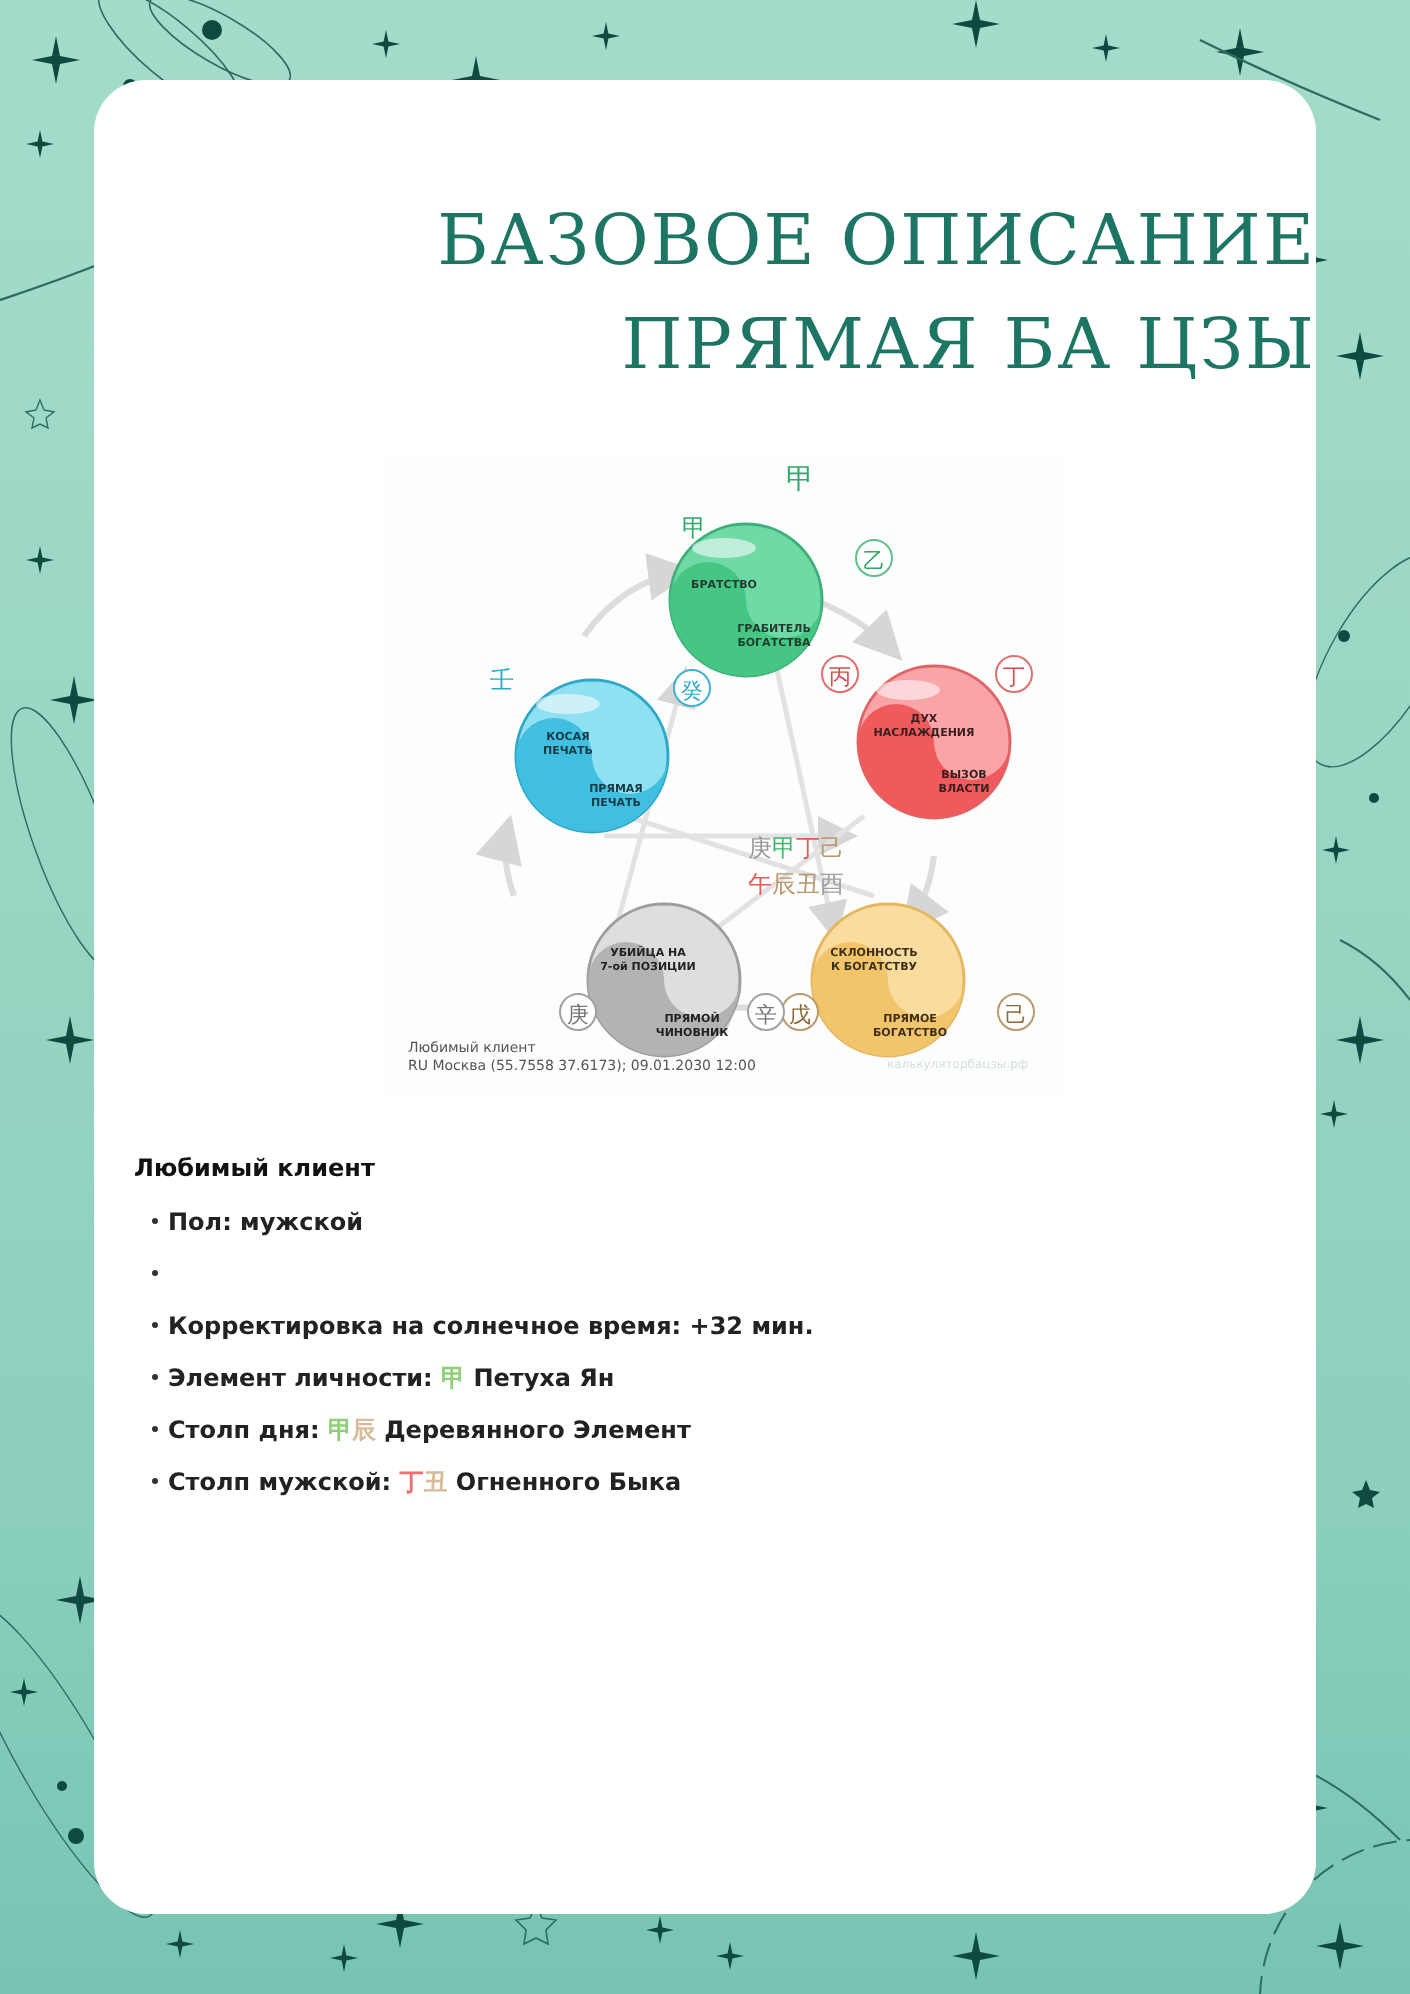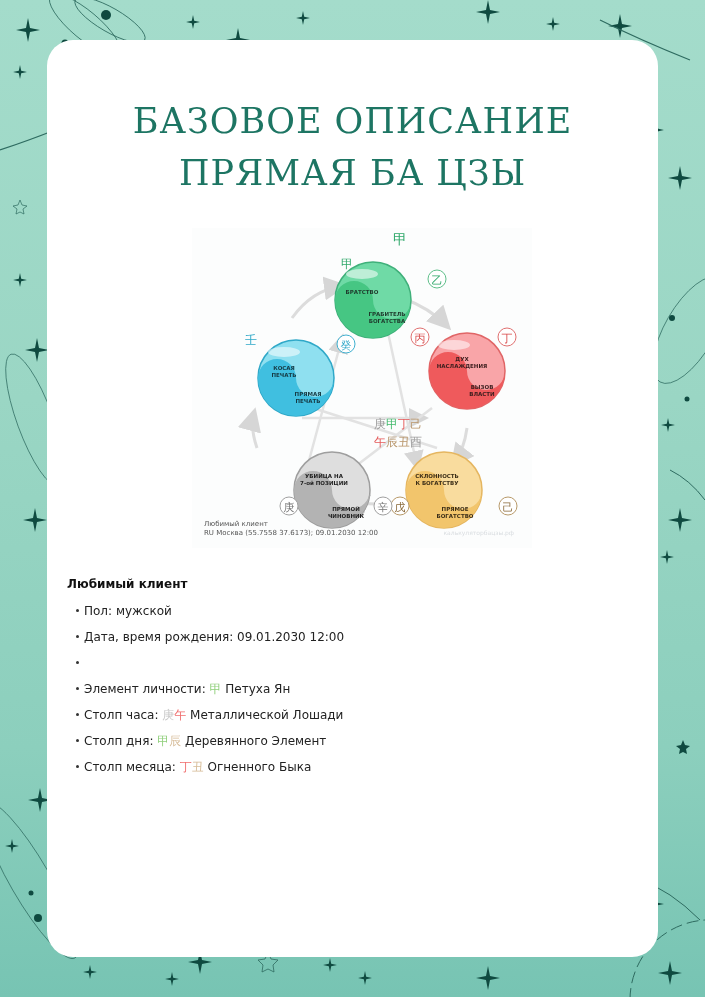--- a/index.html
+++ b/index.html
@@ -7,38 +7,38 @@
     width:705px; height:997px; position:relative; overflow:hidden;
     background: linear-gradient(180deg, #a4dccb 0%, #9ad6c4 40%, #8ccfbd 75%, #77c4b3 100%);
     font-family: "DejaVu Sans", "Liberation Sans", sans-serif;
   }
   .frame-deco { position:absolute; left:0; top:0; width:705px; height:997px; pointer-events:none; }
   .card {
     position:absolute; left:47px; top:40px; width:611px; height:917px;
     background:#ffffff; border-radius:26px;
   }
   .title {
-    position:absolute; left:0; top:55px; width:611px; text-align:center;
+    position:absolute; left:0; top:55px; width:611px; text-align:right;
     color:#1d7563; font-family:"DejaVu Serif","Liberation Serif",serif;
     font-size:35px; line-height:52px; letter-spacing:1px; font-weight:normal;
   }
   .diagram {
     position:absolute; left:145px; top:188px; width:340px; height:320px;
     background:#fcfdfd;
   }
   .diagram svg { position:absolute; left:0; top:0; }
   .caption {
     position:absolute; left:12px; top:292px; font-size:7px; line-height:9px; color:#555;
   }
   .watermark {
     position:absolute; right:18px; top:301px; font-size:6px; color:#d9dde0;
   }
   .info { position:absolute; left:20px; top:536px; width:560px; }
   .info h3 { margin:0; font-size:12px; font-weight:bold; color:#111; line-height:16px; }
-  .info ul { list-style:none; margin:6px 0 4px 0; padding:0 0 0 9px; }
+  .info ul { list-style:none; margin:6px 0 4px 0; padding:0 0 0 9px;font-weight:bold; }
   .info li { font-size:12px; color:#222; line-height:26px; height:26px; white-space:nowrap; }
   .info li .dot { display:inline-block; width:3px; height:3px; border-radius:50%; background:#333; vertical-align:middle; margin-right:5px; position:relative; top:-1px; }
   .hz { font-family:"DejaVu Sans", sans-serif; }
 </style>
 </head>
 <body>
 
 <svg class="frame-deco" width="705" height="997" viewBox="0 0 705 997">
   <defs>
     <g id="spark">
@@ -217,21 +217,20 @@
       <div>Любимый клиент</div>
       <div>RU Москва (55.7558 37.6173); 09.01.2030 12:00</div>
     </div>
     <div class="watermark">калькуляторбацзы.рф</div>
   </div>
 
   <div class="info">
     <h3>Любимый клиент</h3>
     <ul>
       <li><span class="dot"></span><span>Пол: мужской</span></li>
-      <li><span class="dot"></span><span>Дата, время рождения: 09.01.2030 12:00</span></li>
       <li><span class="dot"></span></li>
+      <li><span class="dot"></span><span>Корректировка на солнечное время: +32 мин.</span></li>
       <li><span class="dot"></span><span>Элемент личности: </span><span class="hz" style="color:#8fcf7a">甲</span><span> Петуха Ян</span></li>
-      <li><span class="dot"></span><span>Столп часа: </span><span class="hz" style="color:#c8c8c8">庚</span><span class="hz" style="color:#f07070">午</span><span> Металлической Лошади</span></li>
       <li><span class="dot"></span><span>Столп дня: </span><span class="hz" style="color:#8fcf7a">甲</span><span class="hz" style="color:#d6bc98">辰</span><span> Деревянного Элемент</span></li>
-      <li><span class="dot"></span><span>Столп месяца: </span><span class="hz" style="color:#f07070">丁</span><span class="hz" style="color:#d6bc98">丑</span><span> Огненного Быка</span></li>
+      <li><span class="dot"></span><span>Столп мужской: </span><span class="hz" style="color:#f07070">丁</span><span class="hz" style="color:#d6bc98">丑</span><span> Огненного Быка</span></li>
     </ul>
   </div>
 </div>
 
 </body></html>

